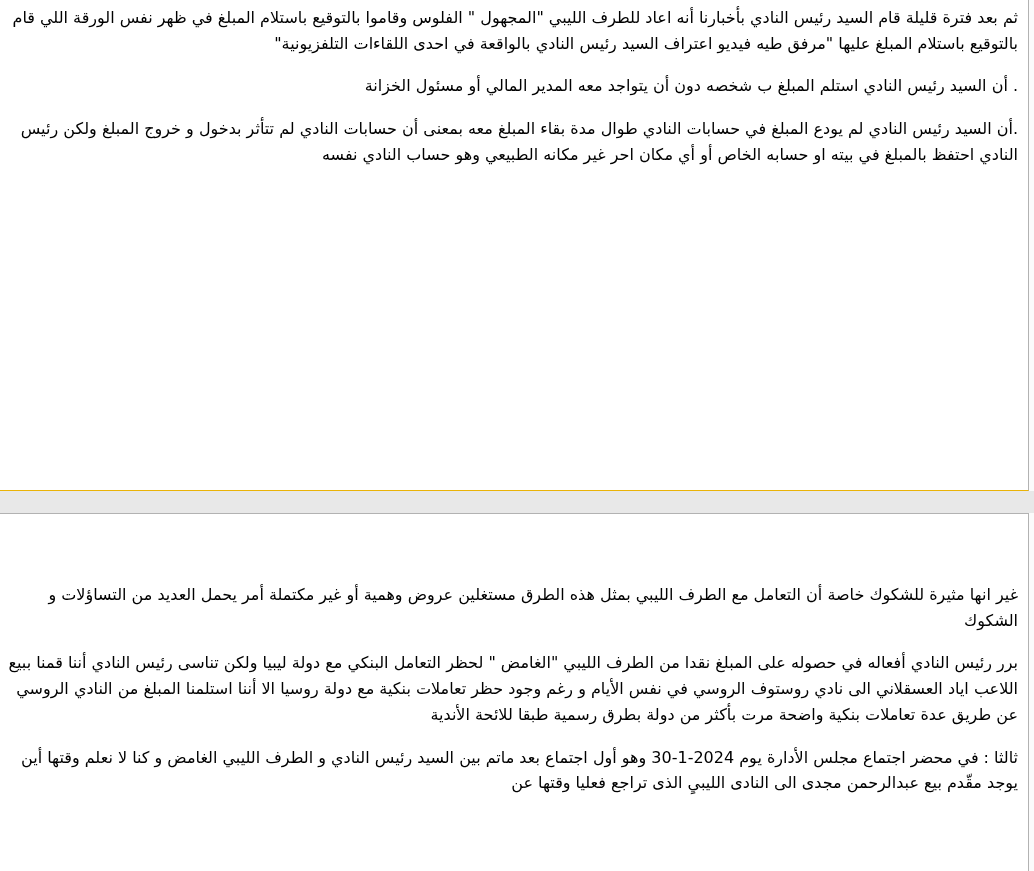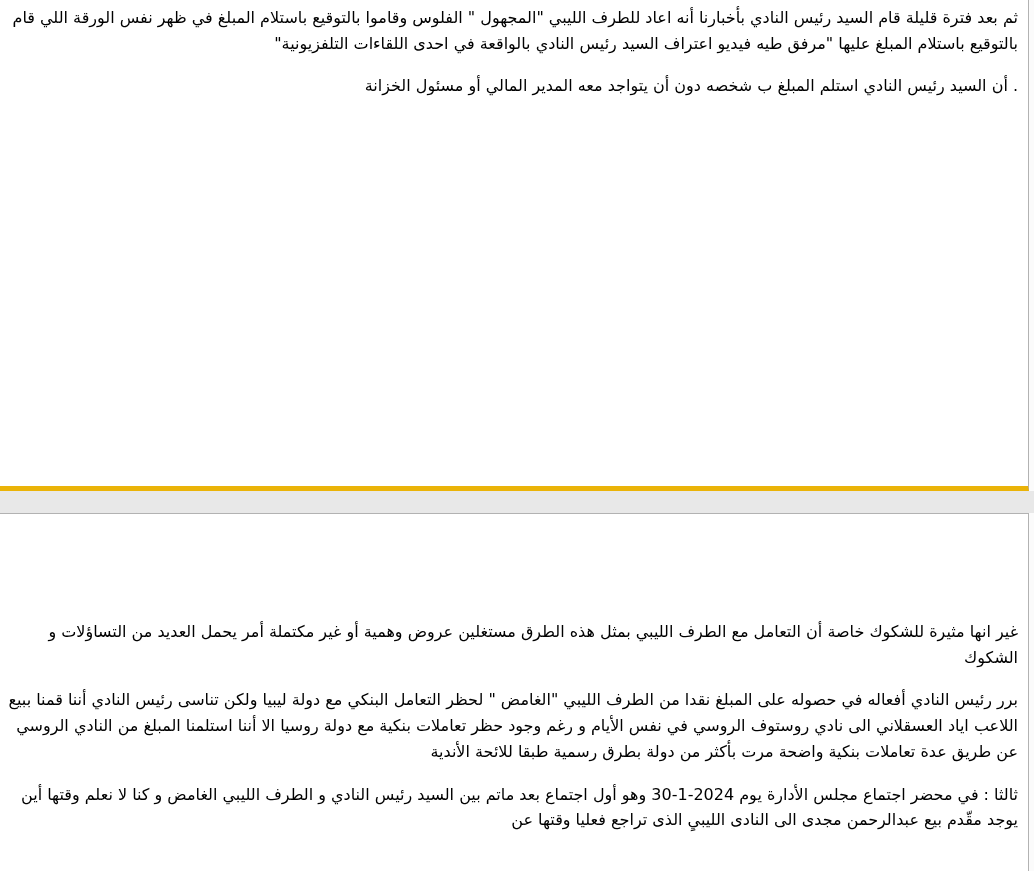--- a/index.html
+++ b/index.html
@@ -19,21 +19,21 @@
     left: 0;
     width: 1029px;
     background: #ffffff;
     border-right: 1px solid #b2b2b2;
     box-sizing: border-box;
     overflow: hidden;
   }
   #page-1 {
     top: 0;
     height: 491px;
-    border-bottom: 5px solid #eab308;
+    border-bottom: 1px solid #eab308;
   }
   #page-gap {
     position: absolute;
     left: 0;
     top: 491px;
     width: 1034px;
     height: 22px;
     background: #e8e8e8;
   }
   #page-2 {
@@ -43,35 +43,36 @@
   }
   .page-content {
     direction: rtl;
     text-align: right;
     color: #000000;
     font-size: 16px;
     line-height: 25.7px;
     padding: 5px 10px 0 6px;
   }
   #page-2 .page-content {
-    padding-top: 105px;
+    padding-top: 68px;
   }
   .page-content p {
     margin: 0 0 17px 0;
   }
 </style>
 </head>
 <body>
 
 <div id="viewport">
 
   <div id="page-1" class="page">
     <div class="page-content">
       <p>ثم بعد فترة قليلة قام السيد رئيس النادي بأخبارنا أنه اعاد للطرف الليبي "المجهول " الفلوس وقاموا بالتوقيع باستلام المبلغ في ظهر نفس الورقة اللي قام بالتوقيع باستلام المبلغ عليها "مرفق طيه فيديو اعتراف السيد رئيس النادي بالواقعة في احدى اللقاءات التلفزيونية"</p>
       <p>. أن السيد رئيس النادي استلم المبلغ ب شخصه  دون أن يتواجد معه المدير المالي أو مسئول الخزانة</p>
+      <p>.أن السيد رئيس النادي لم يودع المبلغ في حسابات النادي طوال مدة بقاء المبلغ معه بمعنى أن حسابات النادي لم تتأثر بدخول و خروج المبلغ  ولكن رئيس النادي احتفظ بالمبلغ في بيته او حسابه الخاص أو أي مكان احر غير مكانه الطبيعي وهو حساب النادي نفسه</p>
     </div>
   </div>
 
   <div id="page-gap"></div>
 
   <div id="page-2" class="page">
     <div class="page-content">
       <p>غير انها مثيرة للشكوك خاصة أن التعامل مع الطرف الليبي بمثل هذه الطرق مستغلين عروض وهمية أو غير مكتملة أمر يحمل العديد من التساؤلات و الشكوك</p>
       <p>برر رئيس النادي أفعاله في حصوله على المبلغ نقدا من الطرف الليبي "الغامض " لحظر التعامل البنكي مع دولة ليبيا ولكن تناسى رئيس النادي أننا قمنا ببيع اللاعب اياد العسقلاني الى نادي روستوف الروسي في نفس الأيام و رغم وجود حظر تعاملات بنكية مع دولة روسيا الا أننا استلمنا المبلغ من النادي الروسي عن طريق عدة تعاملات بنكية واضحة مرت بأكثر من دولة بطرق رسمية طبقا للائحة الأندية</p>
       <p>ثالثا : في محضر اجتماع مجلس الأدارة يوم 2024-1-30 وهو أول اجتماع بعد ماتم بين السيد رئيس النادي و الطرف الليبي الغامض و كنا لا نعلم وقتها أين يوجد مقّدم بيع عبدالرحمن مجدى الى النادى الليبيِ الذى تراجع فعليا وقتها عن</p>

